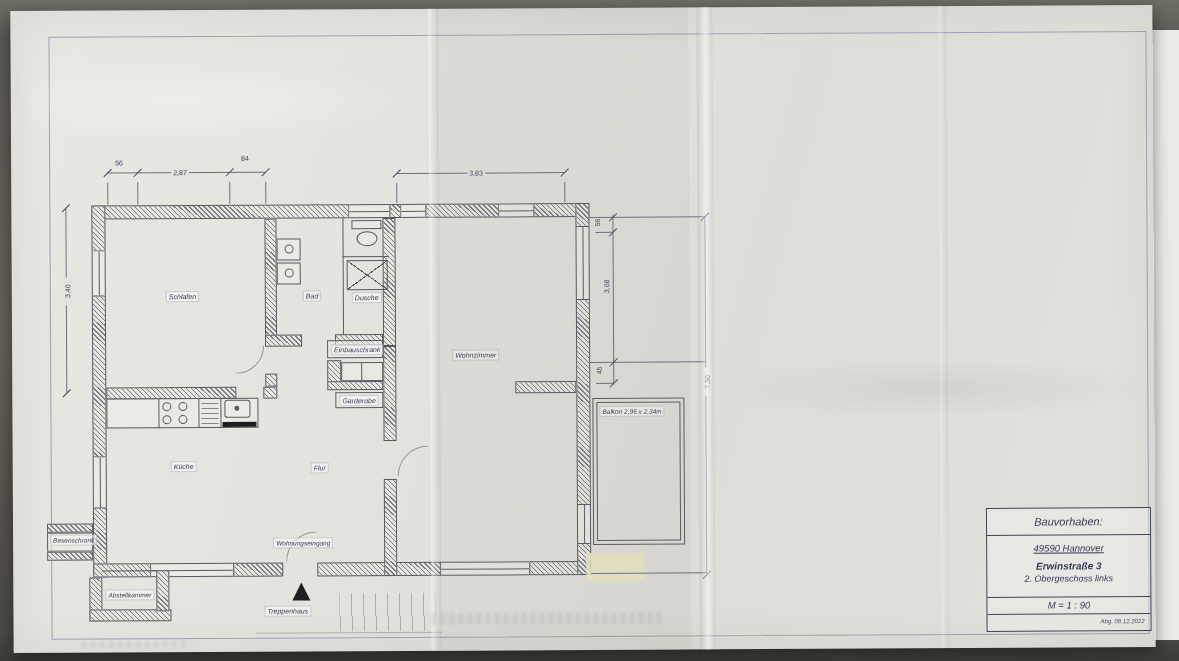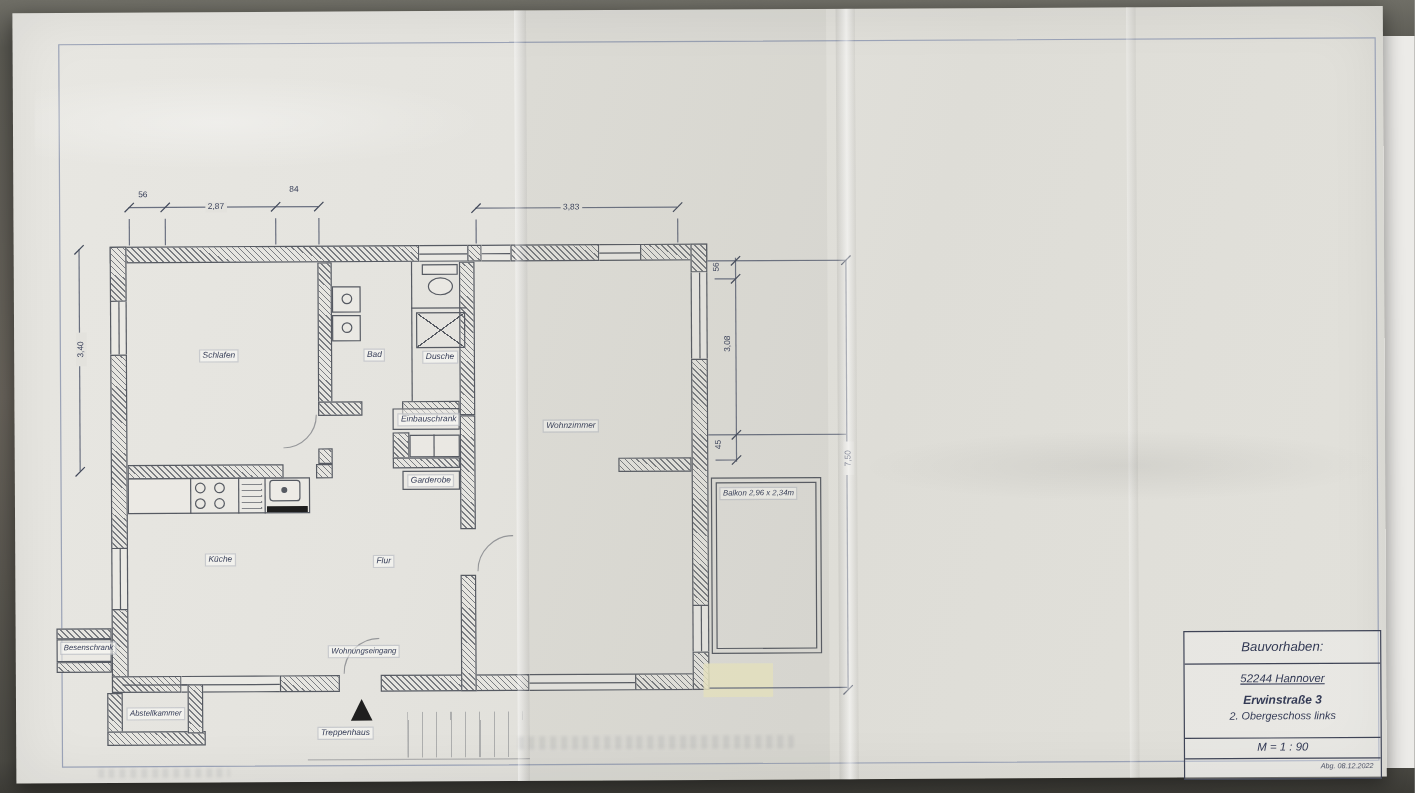--- a/index.html
+++ b/index.html
@@ -35,21 +35,21 @@
   .rot{transform:rotate(-90deg);transform-origin:center;text-align:center;}
   .dl{position:absolute;background:#6a7080;}
   .t{position:absolute;width:11px;height:1px;background:#414859;transform:rotate(-45deg);}
   .circ{position:absolute;box-sizing:border-box;border:1px solid #565a62;border-radius:50%;background:transparent;}
   .arcwrap{position:absolute;overflow:hidden;}
   .arccirc{position:absolute;width:200%;height:200%;box-sizing:border-box;border:1px solid rgba(86,90,98,.55);border-radius:50%;}
   .smudge{position:absolute;background:repeating-linear-gradient(90deg,rgba(60,66,84,.4) 0 5px,transparent 5px 9px);
      filter:blur(1.5px);opacity:.22;border-radius:2px;}
   .stairs{position:absolute;background:repeating-linear-gradient(90deg,rgba(86,90,98,.38) 0 1px,transparent 1px 12px);}
   
-  .tblock{position:absolute;left:985px;top:528px;width:165px;height:124px;box-sizing:border-box;
+  .tblock{position:absolute;left:985px;top:510px;width:165px;height:124px;box-sizing:border-box;
      border:1.5px solid #3f4456;background:rgba(250,250,247,.3);color:#333a55;}
   .tb-header{height:27px;line-height:27px;text-align:center;font-size:11px;font-style:italic;border-bottom:1.5px solid #3f4456;box-sizing:border-box;}
   .tb-addr{height:61px;text-align:center;box-sizing:border-box;padding-top:7px;}
   .tb-city{font-size:9.5px;font-style:italic;text-decoration:underline;margin-bottom:7px;}
   .tb-street{font-size:10px;font-style:italic;font-weight:bold;margin-bottom:2px;}
   .tb-floor{font-size:9px;font-style:italic;}
   .tb-scale{height:17px;line-height:16px;text-align:center;font-size:9.5px;font-style:italic;border-top:1.5px solid #3f4456;box-sizing:border-box;}
   .tb-note{height:15px;border-top:1px solid #3f4456;box-sizing:border-box;text-align:right;font-size:6px;color:#4a4f63;padding:4px 6px 0 0;font-style:italic;}
   .blk{position:absolute;background:#1e1e1e;}
 </style>
@@ -213,21 +213,21 @@
     <div class="room-label" style="left:310px;top:461px;">Flur</div>
     <div class="room-label" style="left:272px;top:536px;font-size:6.5px;">Wohnungseingang</div>
     <div class="room-label" style="left:263px;top:604px;">Treppenhaus</div>
     <div class="room-label" style="left:104px;top:587px;font-size:6.5px;">Abstellkammer</div>
     <div class="room-label" style="left:49px;top:532px;font-size:6.5px;">Besenschrank</div>
     <div class="room-label" style="left:599px;top:406px;font-size:6.5px;">Balkon 2,96 x 2,34m</div>
 
     <div class="tblock">
       <div class="tb-header">Bauvorhaben:</div>
       <div class="tb-addr">
-        <div class="tb-city">52244 Hannover</div>
+        <div class="tb-city">49590 Hannover</div>
         <div class="tb-street">Erwinstraße 3</div>
         <div class="tb-floor">2. Obergeschoss links</div>
       </div>
       <div class="tb-scale">M = 1 : 90</div>
       <div class="tb-note">Abg. 08.12.2022</div>
     </div>
 
     <div class="crease" style="left:430px;top:8px;width:10px;height:642px;background:linear-gradient(90deg,rgba(255,255,255,.45),rgba(0,0,0,.09));"></div>
     <div class="crease" style="left:440px;top:8px;width:250px;height:642px;background:rgba(130,128,120,.08);"></div>
     <div class="crease" style="left:698px;top:8px;width:16px;height:642px;background:linear-gradient(90deg,rgba(0,0,0,.07),rgba(255,255,255,.5) 55%,rgba(0,0,0,.05));"></div>

